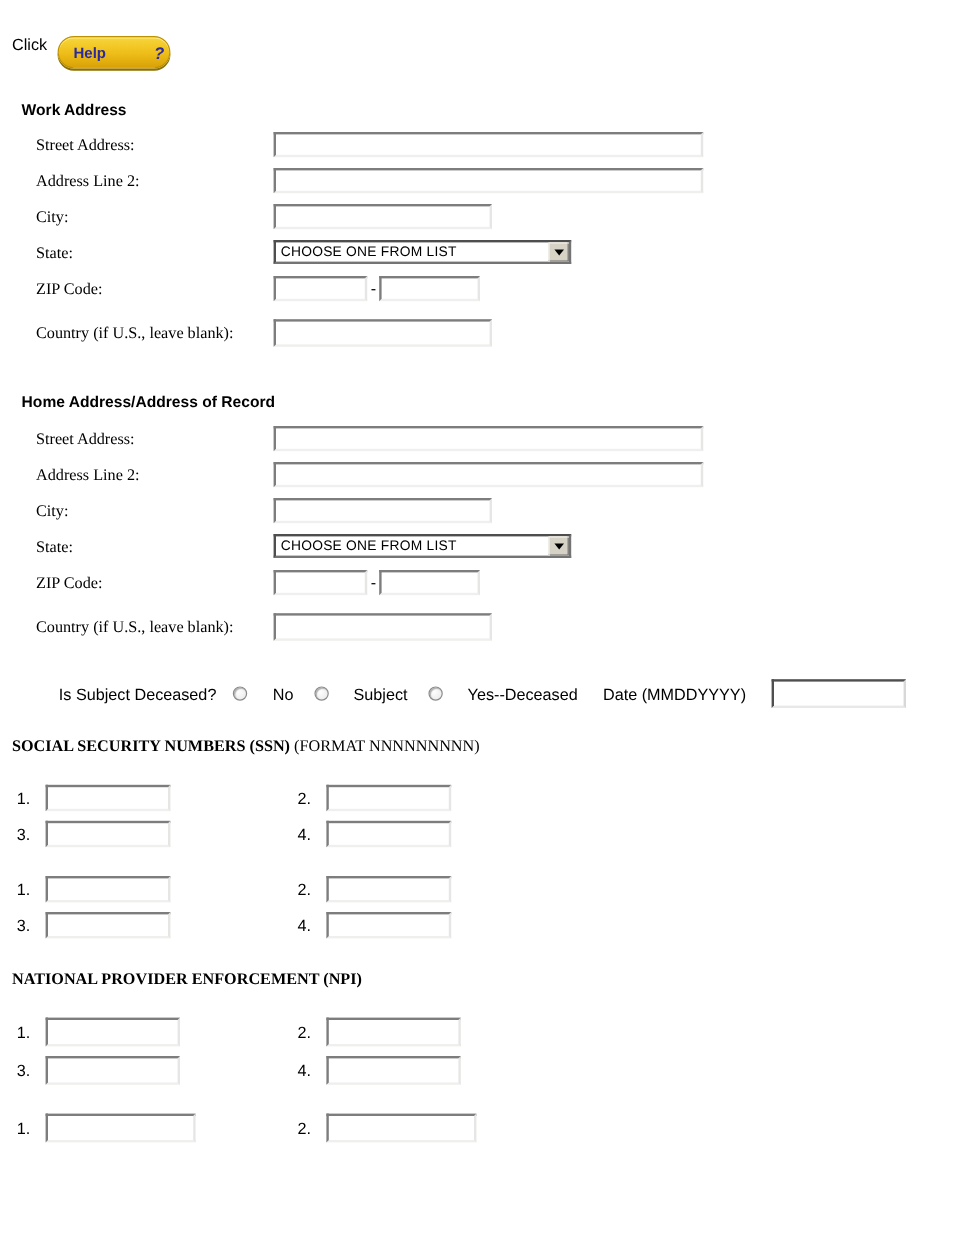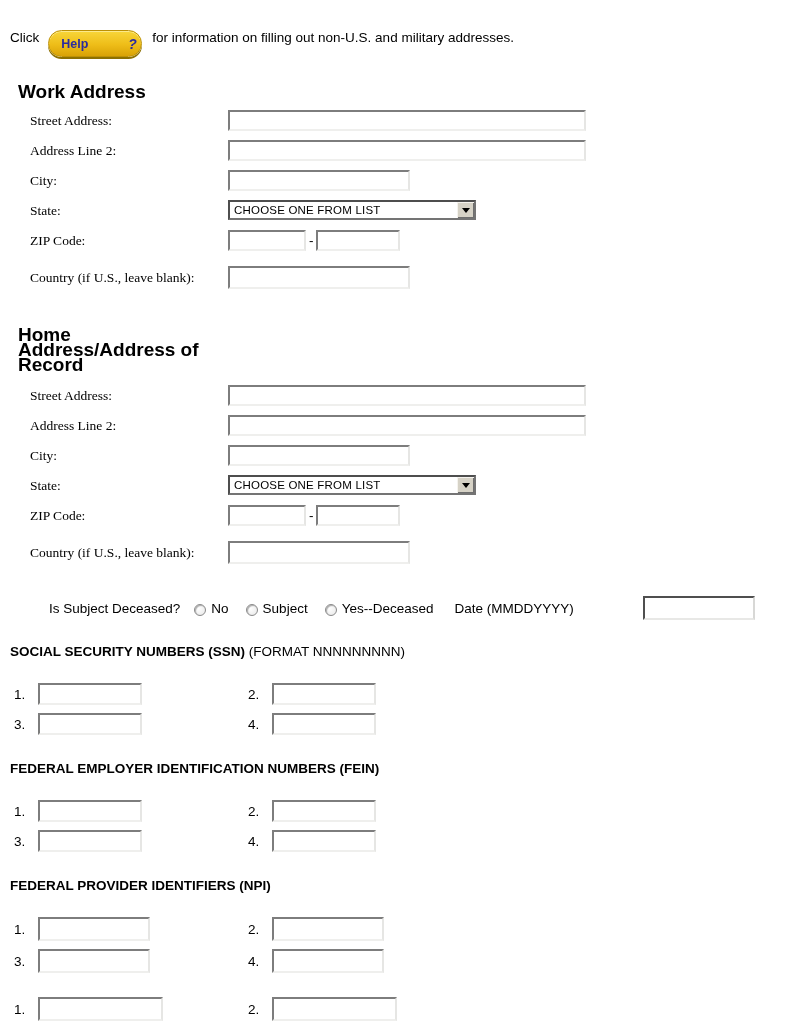--- a/index.html
+++ b/index.html
@@ -24,21 +24,21 @@
     padding: 0 12px;
     color: #2b2b9e; font-weight: bold; font-size: 12.5px;
     font-family: "Liberation Sans", sans-serif;
     cursor: pointer;
     gap: 40px;
   }
   .help-q { font-size: 14px; font-style: italic; }
 
   
   .addr-heading {
-    font-size: 19px; font-weight: bold;
+    font-size: 13px; font-weight: bold;
     margin: 26px 0 6px 8px; max-width: 212px; line-height: 15px;
   }
   .addr-heading.home { margin-top: 28px; margin-bottom: 8px; }
   .addr-row { display: flex; align-items: center; min-height: 30px; }
   .addr-row.country { min-height: 44px; }
   .addr-label { width: 188px; margin-left: 20px; padding-right: 10px; line-height: 15px; font-family: Liberation Serif, serif; }
 
   .tin {
     box-sizing: border-box;
     height: 21px;
@@ -73,35 +73,35 @@
     background: #d6d2c6;
     display: flex; align-items: center; justify-content: center;
     box-shadow: inset 1px 1px 0 #f5f3ee, inset -1px -1px 0 #6e6e6e;
   }
   .tri { width: 0; height: 0; border-left: 4px solid transparent;
          border-right: 4px solid transparent; border-top: 5px solid #000; }
 
   
   .deceased-row { display: flex; align-items: center; margin-top: 20px; height: 28px; padding-right: 40px; }
   .dec-question { margin-right: 14px; margin-left: 39px; }
-  .radio-opt { display: inline-flex; align-items: flex-end; margin-right: 17px; }
+  .radio-opt { display: inline-flex; align-items: center; margin-right: 17px; gap: 16px; }
   .radio {
     width: 10px; height: 10px; border-radius: 50%;
     border: 1px solid #8a8a8a;
     background: radial-gradient(circle at 35% 35%, #ffffff, #e7e7e7);
     box-shadow: inset 1px 1px 1px rgba(0,0,0,0.30);
     display: inline-block; margin-right: 5px;
     cursor: pointer;
   }
   .dec-date-label { margin-left: 4px; }
   .dec-date-input { margin-left: auto; width: 112px; height: 24px;
     border-color: #4f4f4f #d8d8d6 #e8e8e6 #4f4f4f; }
 
   
-  .h-sec { font-size: 13.5px; font-weight: bold; margin: 26px 0 0 0; }
+  .h-sec { font-size: 13.5px; font-weight: bold; margin: 26px 0 0 0; font-family: Liberation Serif, serif; }
   .h-sec.first { margin-top: 22px; }
   .h-sub { font-weight: normal; }
   .num-grid { margin-top: 24px; }
   .num-row { display: flex; align-items: center; margin-bottom: 8px; padding-left: 4px; }
   .num-cell { display: flex; align-items: center; width: 234px; }
   .num-lbl { width: 24px; }
   .id-in { height: 22px; }
   .ssn-in, .fein-in { width: 104px; }
   .npi-in { width: 112px; height: 24px; }
   .dea-in { width: 125px; height: 24px; }
@@ -110,21 +110,20 @@
 <body>
 
 <div class="page">
 
   <div class="intro-row">
     <span>Click</span>
     <button class="help-btn">
       <span>Help</span>
       <span class="help-q">?</span>
     </button>
-    <span>for information on filling out non-U.S. and military addresses.</span>
   </div>
 
   <div class="addr-heading">Work Address</div>
   <div>
     <div class="addr-row">
       <div class="addr-label">Street Address:</div>
       <input type="text" class="tin w-street" style="">
     </div>
     <div class="addr-row">
       <div class="addr-label">Address Line 2:</div>
@@ -228,21 +227,20 @@
         <span class="num-lbl">3.</span>
         <input type="text" class="tin id-in ssn-in" style="">
       </span>
       <span class="num-cell">
         <span class="num-lbl">4.</span>
         <input type="text" class="tin id-in ssn-in" style="">
       </span>
     </div>
   </div>
 
-  <div class="h-sec">FEDERAL EMPLOYER IDENTIFICATION NUMBERS (FEIN)</div>
   <div class="num-grid">
     <div class="num-row">
       <span class="num-cell">
         <span class="num-lbl">1.</span>
         <input type="text" class="tin id-in fein-in" style="">
       </span>
       <span class="num-cell">
         <span class="num-lbl">2.</span>
         <input type="text" class="tin id-in fein-in" style="">
       </span>
@@ -252,21 +250,21 @@
         <span class="num-lbl">3.</span>
         <input type="text" class="tin id-in fein-in" style="">
       </span>
       <span class="num-cell">
         <span class="num-lbl">4.</span>
         <input type="text" class="tin id-in fein-in" style="">
       </span>
     </div>
   </div>
 
-  <div class="h-sec">FEDERAL PROVIDER IDENTIFIERS (NPI)</div>
+  <div class="h-sec">NATIONAL PROVIDER ENFORCEMENT (NPI)</div>
   <div class="num-grid">
     <div class="num-row">
       <span class="num-cell">
         <span class="num-lbl">1.</span>
         <input type="text" class="tin id-in npi-in" style="">
       </span>
       <span class="num-cell">
         <span class="num-lbl">2.</span>
         <input type="text" class="tin id-in npi-in" style="">
       </span>

